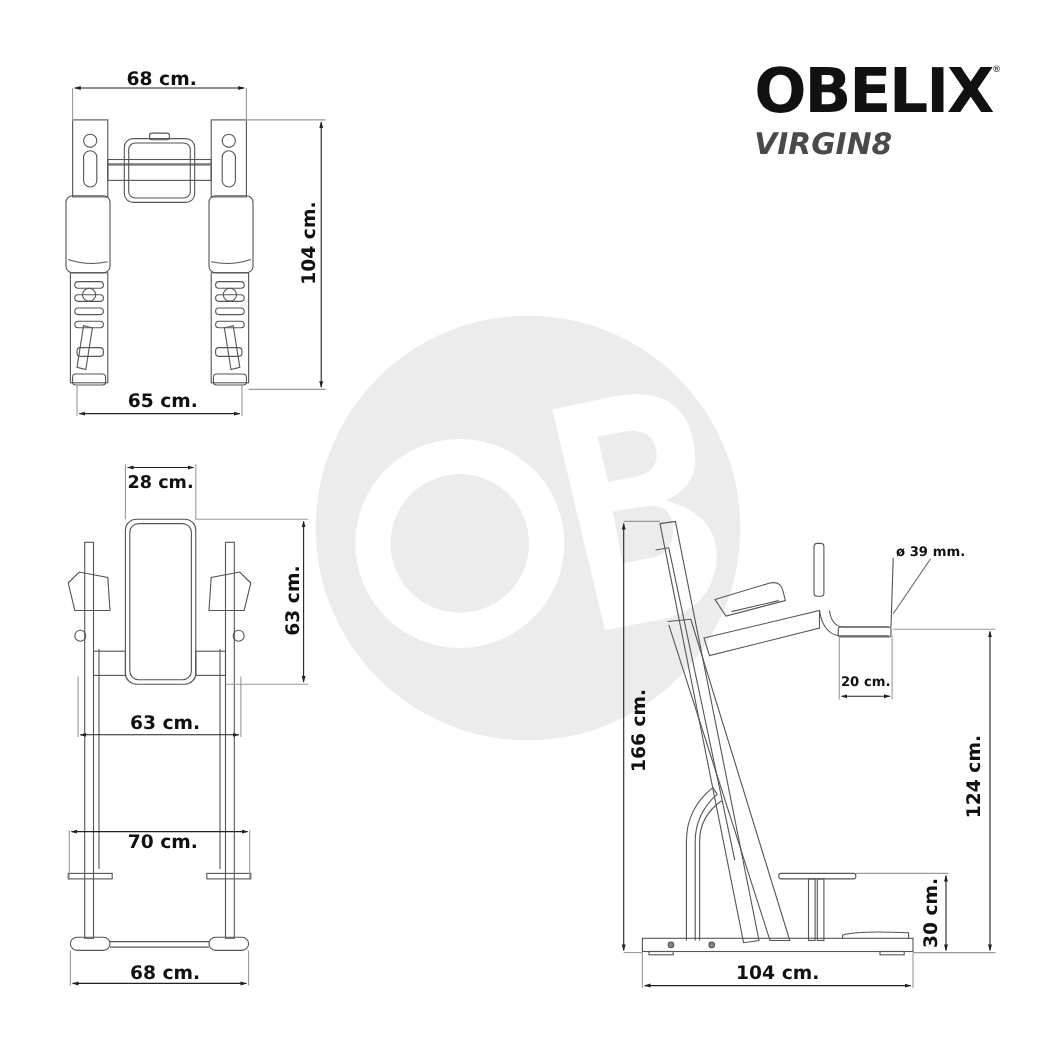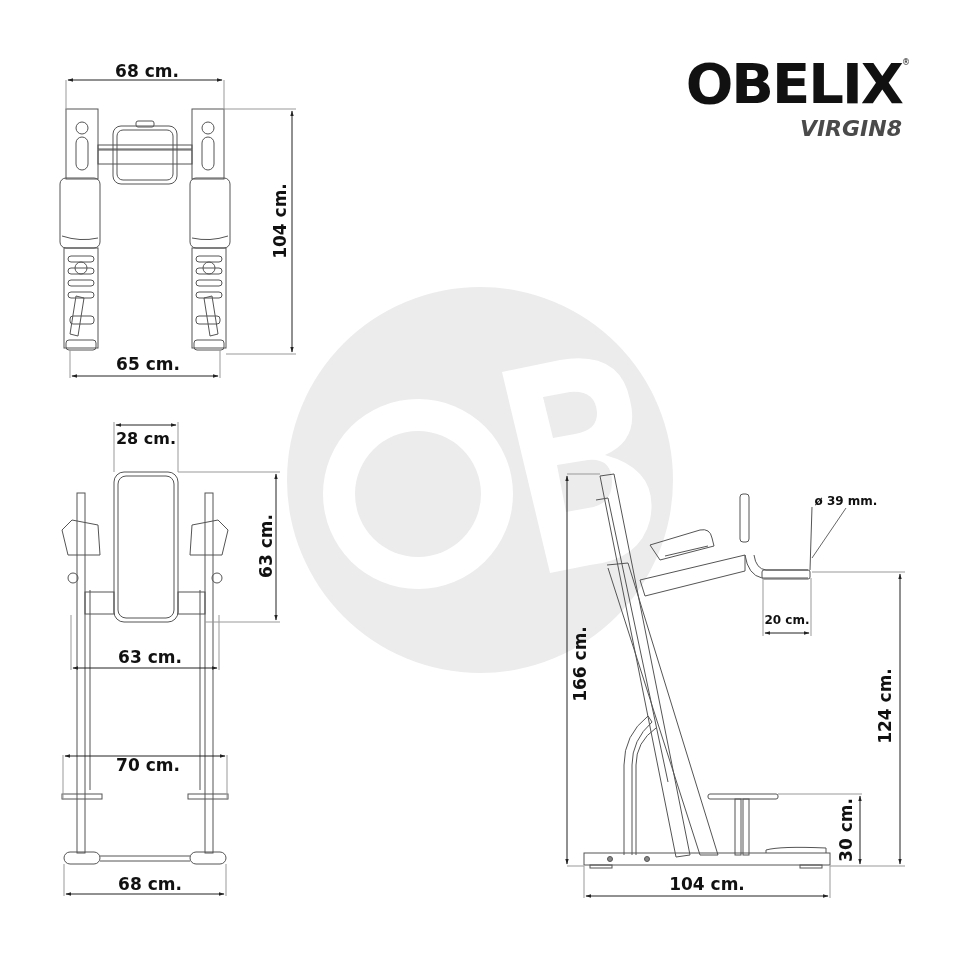--- a/index.html
+++ b/index.html
@@ -1,21 +1,21 @@
 <!DOCTYPE html>
 <html><head>
 <meta charset="utf-8">
 <style>
   html, body { margin:0; padding:0; background:#ffffff; }
   body { width:960px; height:960px; position:relative; overflow:hidden; font-family:"DejaVu Sans", sans-serif; }
   #stage { position:absolute; left:0; top:0; width:960px; height:800px; }
-  .brand { position:absolute; right:58px; top:56px; text-align:right; }
+  .brand { position:absolute; right:58px; top:56px; text-align:left; }
   .brand-name { font-family:"DejaVu Sans", sans-serif; font-weight:bold; font-size:56px; letter-spacing:-2px; color:#111; line-height:1; }
   .brand-reg { position:absolute; right:-8px; top:2px; font-size:8px; color:#111; }
-  .brand-model { font-family:"DejaVu Sans", sans-serif; font-weight:bold; font-style:italic; font-size:22px; color:#4a4a4a; margin-top:4px; letter-spacing:0px; }
+  .brand-model { font-family:"DejaVu Sans", sans-serif; font-weight:bold; font-style:italic; font-size:27px; color:#4a4a4a; margin-top:4px; letter-spacing:0px; }
   svg text { font-family:"DejaVu Sans", sans-serif; font-weight:bold; fill:#111; }
 </style>
 </head>
 <body>
 
 <div id="stage">
 
   <svg width="960" height="960" viewBox="0 0 960 960" style="position:absolute;left:0;top:0">
     <defs>
       <marker id="arr" viewBox="0 0 10 10" refX="9" refY="5" markerWidth="6" markerHeight="6" orient="auto-start-reverse">

